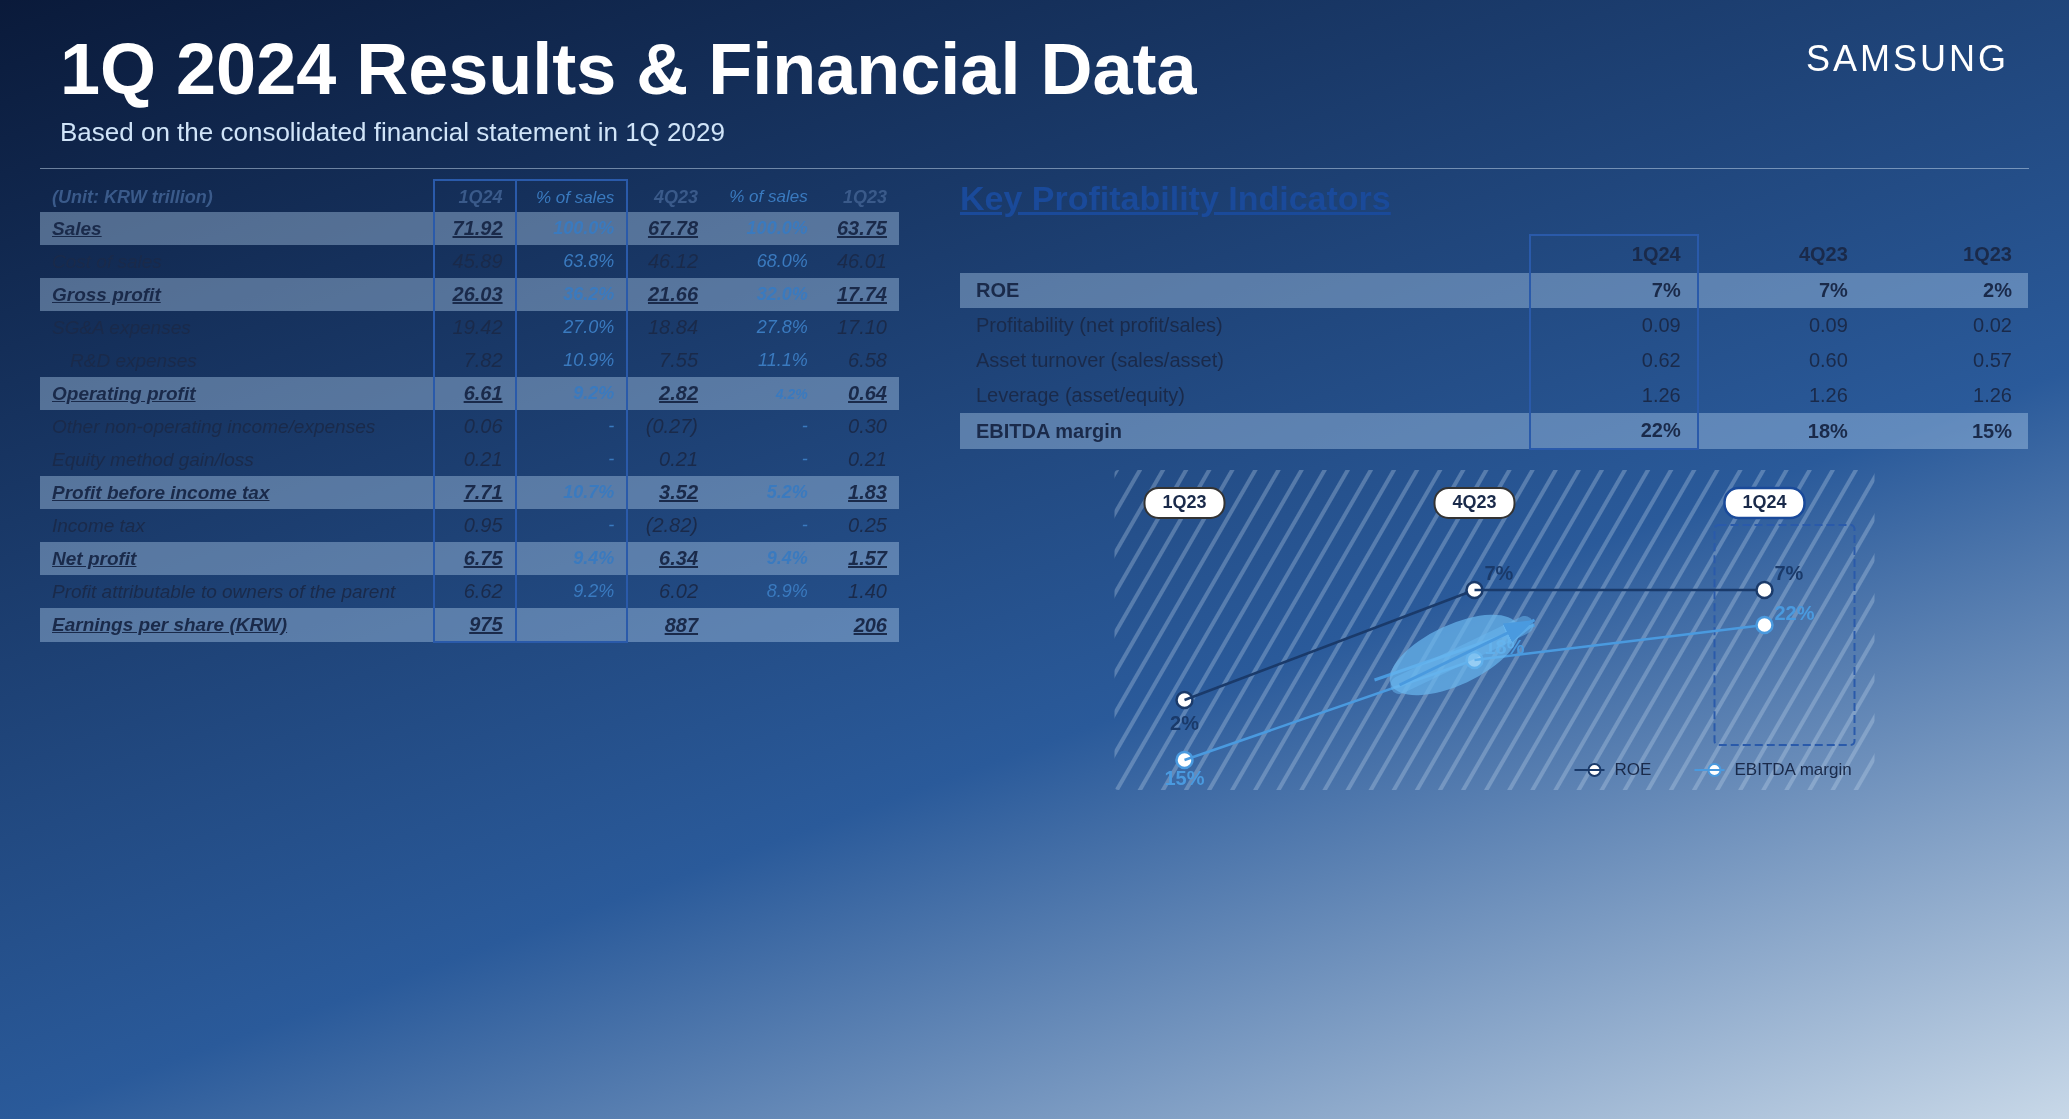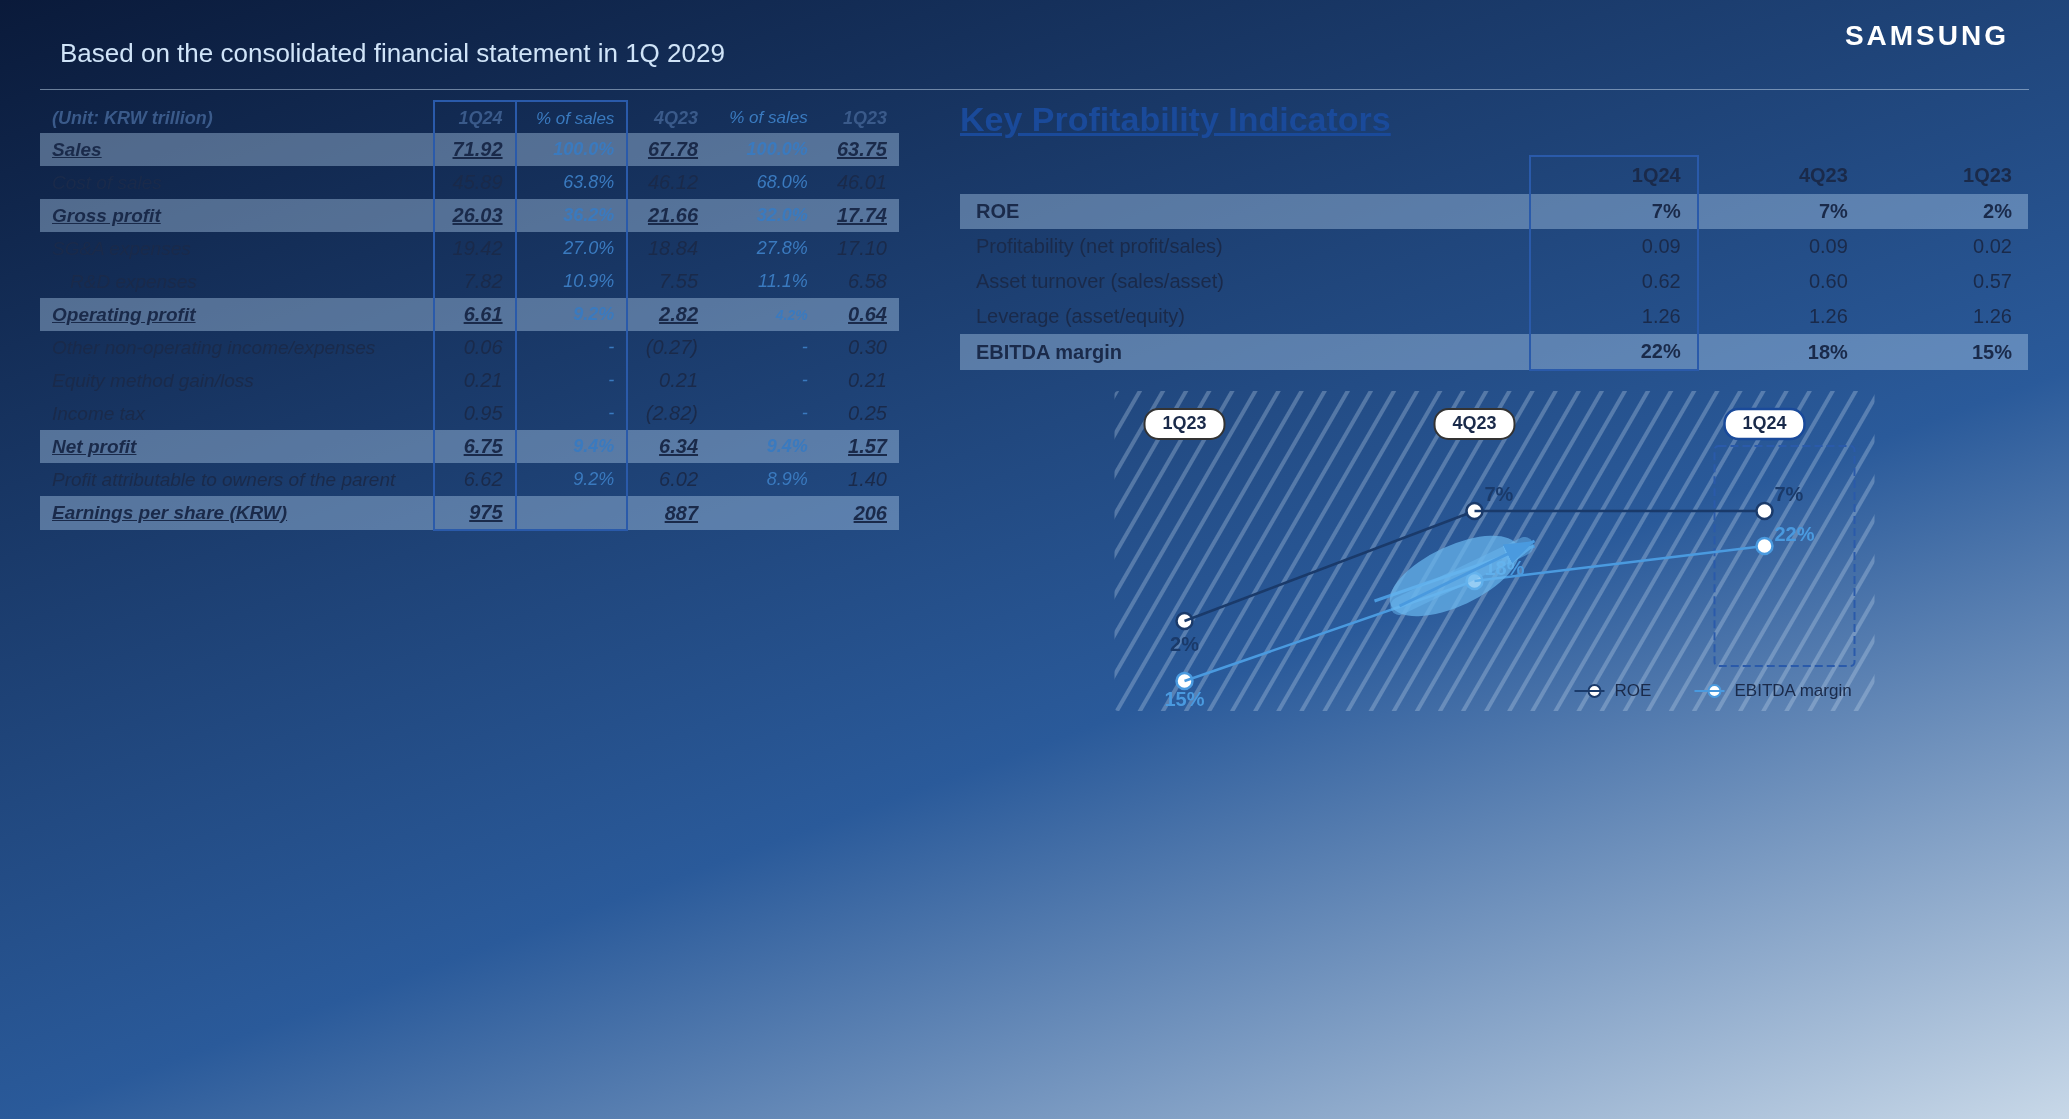--- a/index.html
+++ b/index.html
@@ -11,25 +11,25 @@
       color: #1a2a4a;
       overflow: hidden;
       position: relative;
     }
     .header-section {
       padding: 30px 60px 20px 60px;
       color: white;
     }
     .samsung-logo {
       position: absolute;
-      top: 20px;
+      top: 38px;
       right: 60px;
       color: white;
-      font-size: 28px;
-      font-weight: bold;
+      font-size: 36px;
+      font-weight: normal;
       letter-spacing: 3px;
     }
     .main-title {
       font-size: 72px;
       font-weight: 900;
       color: white;
       line-height: 1.1;
     }
     .sub-title {
       font-size: 26px;
@@ -162,20 +162,21 @@
       border-top: 1px solid rgba(200,220,240,0.5);
       margin: 0 40px;
     }
   </style>
 </head>
 <body>
 
 <div class="samsung-logo">SAMSUNG</div>
 
 <div class="header-section">
+  <div class="main-title">1Q 2024 Results &amp; Financial Data</div>
   <div class="sub-title">Based on the consolidated financial statement in 1Q 2029</div>
 </div>
 
 <hr class="divider-line">
 
 <div class="content-area">
 
   <div class="left-section">
     <table class="financial-table">
       <thead>
@@ -246,20 +247,28 @@
       <td style="">0.30</td>
     </tr>
           <tr>
       <td class="label-col " style="">Equity method gain/loss</td>
       <td class="blue-border-col " style="">0.21</td>
       <td class="blue-border-col pct-col " style="color:#3a7abf;font-size:18px;">-</td>
       <td style="">0.21</td>
       <td class="pct-col" style="color:#3a7abf;font-size:18px;">-</td>
       <td style="">0.21</td>
     </tr>
+          <tr class="highlighted-row">
+      <td class="label-col " style="font-weight:bold;text-decoration:underline;">Profit before income tax</td>
+      <td class="blue-border-col " style="font-weight:bold;"><u>7.71</u></td>
+      <td class="blue-border-col pct-col " style="color:#3a7abf;font-size:18px;">10.7%</td>
+      <td style="font-weight:bold;"><u>3.52</u></td>
+      <td class="pct-col" style="color:#3a7abf;font-size:18px;">5.2%</td>
+      <td style="font-weight:bold;"><u>1.83</u></td>
+    </tr>
           <tr>
       <td class="label-col " style="">Income tax</td>
       <td class="blue-border-col " style="">0.95</td>
       <td class="blue-border-col pct-col " style="color:#3a7abf;font-size:18px;">-</td>
       <td style="">(2.82)</td>
       <td class="pct-col" style="color:#3a7abf;font-size:18px;">-</td>
       <td style="">0.25</td>
     </tr>
           <tr class="highlighted-row">
       <td class="label-col " style="font-weight:bold;text-decoration:underline;">Net profit</td>

